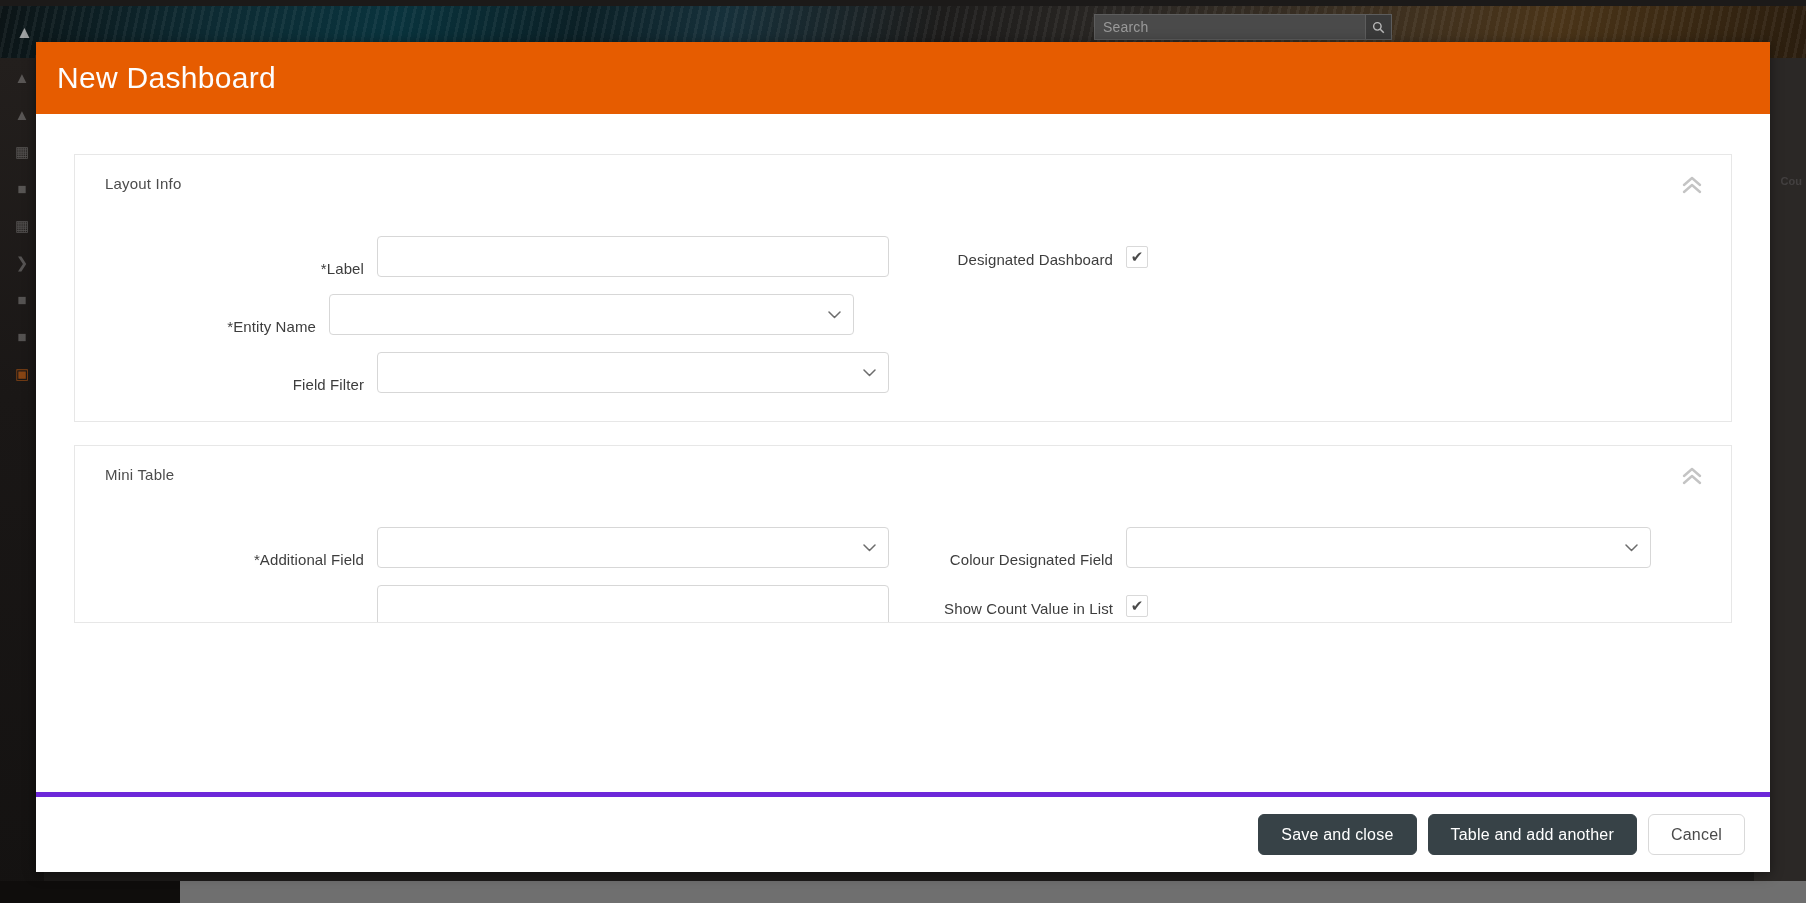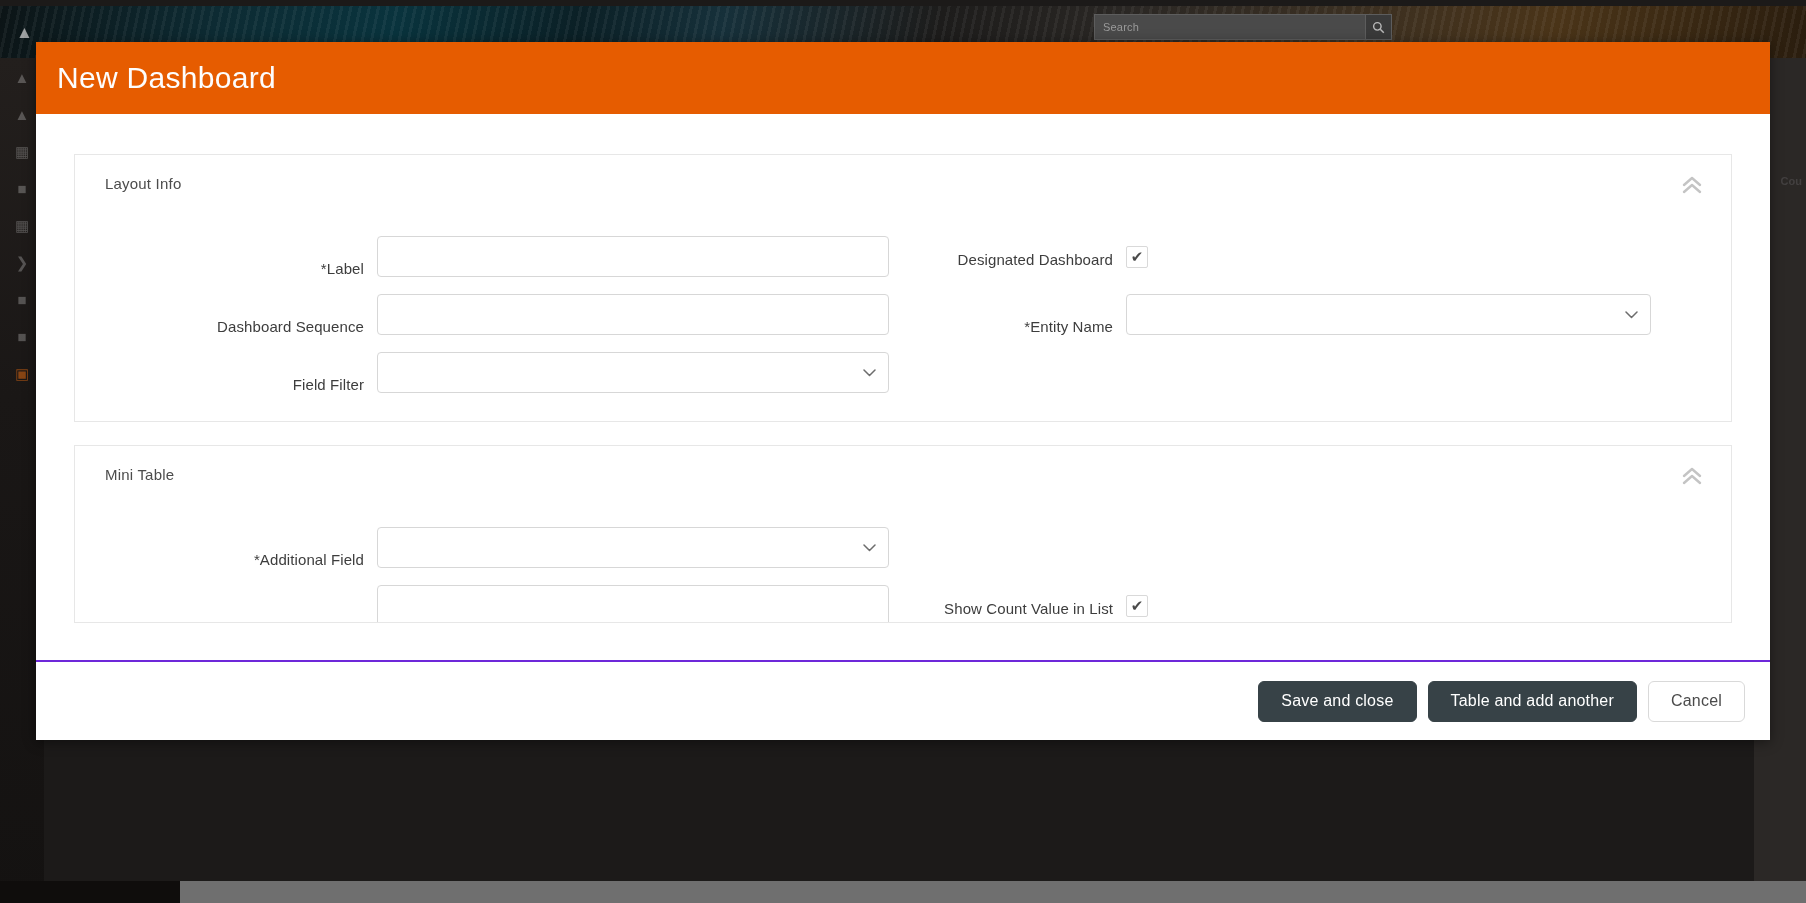--- a/index.html
+++ b/index.html
@@ -47,21 +47,21 @@
     position: absolute;
     right: 437px; top: 14px;
     width: 275px; height: 26px;
     background: #4a4a4a;
     border: 1px solid #5d5d5d;
     display: flex;
     align-items: center;
   }
   #topbar-search .ph {
     color: #9a9a9a;
-    font-size: 11px;
+    font-size: 14px;
     padding-left: 8px;
     letter-spacing: .2px;
   }
   #topbar-search-btn {
     position: absolute;
     right: 414px; top: 14px;
     width: 27px; height: 26px;
     background: #3a3a3a;
     border: 1px solid #5d5d5d;
     display: flex; align-items: center; justify-content: center;
@@ -117,21 +117,21 @@
     width: 180px; height: 22px;
     background: #0f0d0c;
   }
 
   
   #modal {
     position: absolute;
     left: 36px;
     top: 42px;
     width: 1734px;
-    height: 698px;
+    height: 830px;
     background: #14b8a6;
     box-shadow: 0 2px 12px rgba(0,0,0,.45);
     display: flex;
     flex-direction: column;
   }
 
   #modal-header {
     height: 72px;
     background: #e65c00;
     flex: 0 0 auto;
@@ -242,21 +242,21 @@
     padding-bottom: 0;
     margin-bottom: 0;
     height: 178px;
     overflow: hidden;
   }
 
   #modal-footer {
     flex: 0 0 auto;
     height: 80px;
     background: #fff;
-    border-top: 2px solid #6d28d9;
+    border-top: 5px solid #6d28d9;
     display: flex;
     align-items: center;
     justify-content: flex-end;
     padding-right: 25px;
     gap: 11px;
   }
   .btn {
     height: 41px;
     border-radius: 6px;
     font-size: 16px;
@@ -339,24 +339,20 @@
           <div class="flabel w-left">*Label</div>
           <div class="ctrl short"></div>
         </div>
         <div class="fcell right">
           <div class="flabel w-right">Designated Dashboard</div>
           <div class="chk">✔</div>
         </div>
       </div>
 
       <div class="form-row">
-        <div class="fcell left">
-          <div class="flabel w-left">Dashboard Sequence</div>
-          <div class="ctrl short"></div>
-        </div>
         <div class="fcell right">
           <div class="flabel w-right">*Entity Name</div>
           <div class="ctrl rightstd">
             <svg class="chev" width="13" height="8" viewBox="0 0 13 8">
               <polyline points="1,1 6.5,6.5 12,1" fill="none" stroke="#6d6d6d" stroke-width="1.5" stroke-linecap="round" stroke-linejoin="round"></polyline>
             </svg>
           </div>
         </div>
       </div>
 
@@ -383,20 +379,28 @@
 
       <div class="form-row">
         <div class="fcell left">
           <div class="flabel w-left">*Additional Field</div>
           <div class="ctrl short">
             <svg class="chev" width="13" height="8" viewBox="0 0 13 8">
               <polyline points="1,1 6.5,6.5 12,1" fill="none" stroke="#6d6d6d" stroke-width="1.5" stroke-linecap="round" stroke-linejoin="round"></polyline>
             </svg>
           </div>
         </div>
+        <div class="fcell right">
+          <div class="flabel w-right">Colour Designated Field</div>
+          <div class="ctrl rightstd">
+            <svg class="chev" width="13" height="8" viewBox="0 0 13 8">
+              <polyline points="1,1 6.5,6.5 12,1" fill="none" stroke="#6d6d6d" stroke-width="1.5" stroke-linecap="round" stroke-linejoin="round"></polyline>
+            </svg>
+          </div>
+        </div>
       </div>
 
       <div class="form-row">
         <div class="fcell left">
           <div class="flabel w-left"></div>
           <div class="ctrl short"></div>
         </div>
         <div class="fcell right">
           <div class="flabel w-right">Show Count Value in List</div>
           <div class="chk">✔</div>

